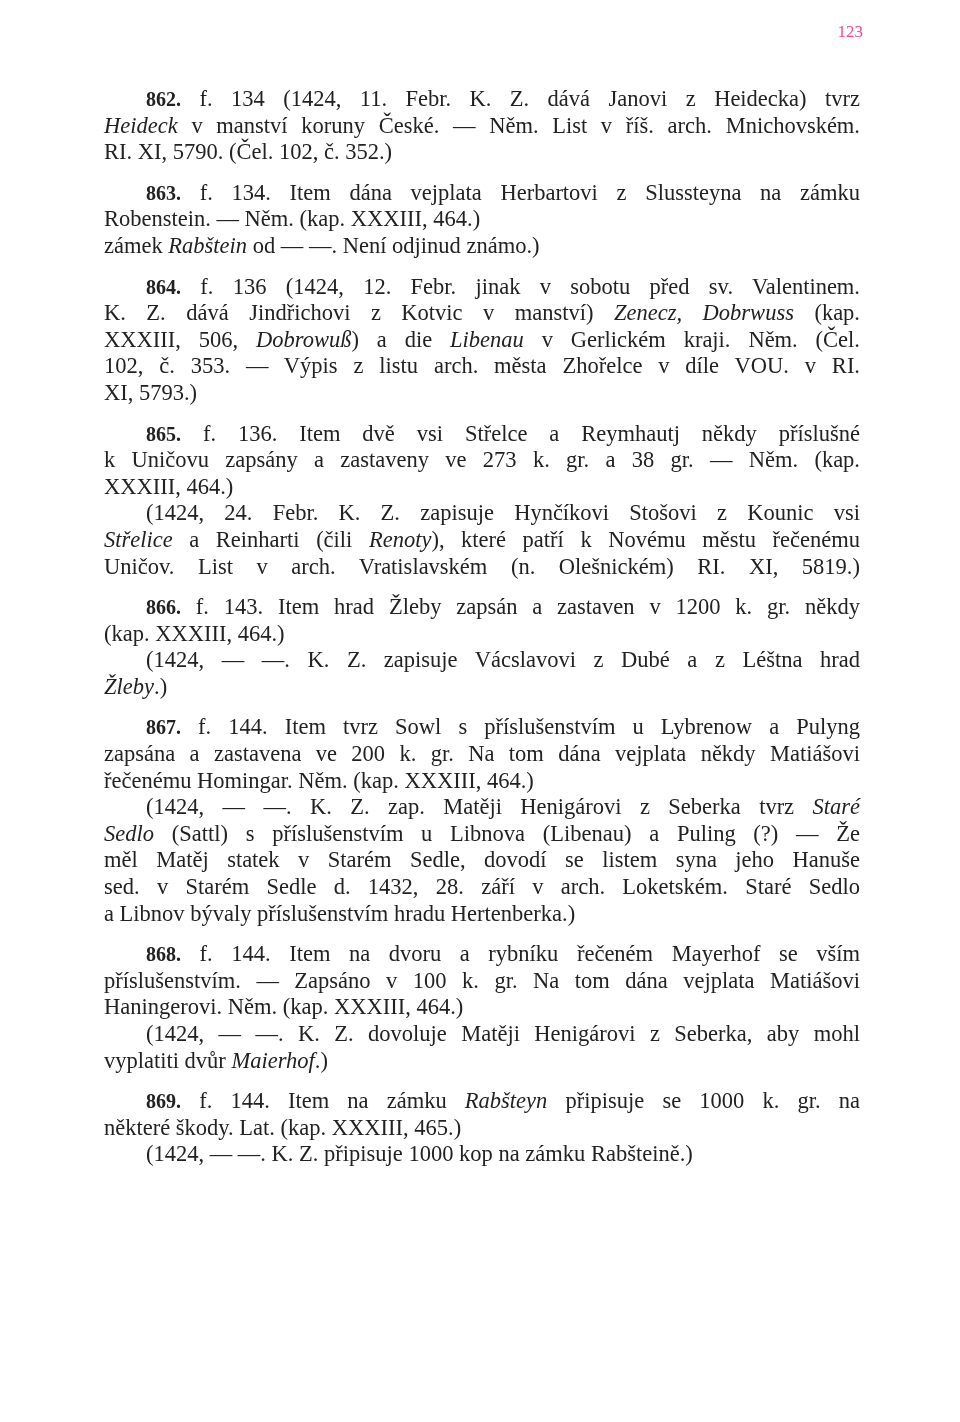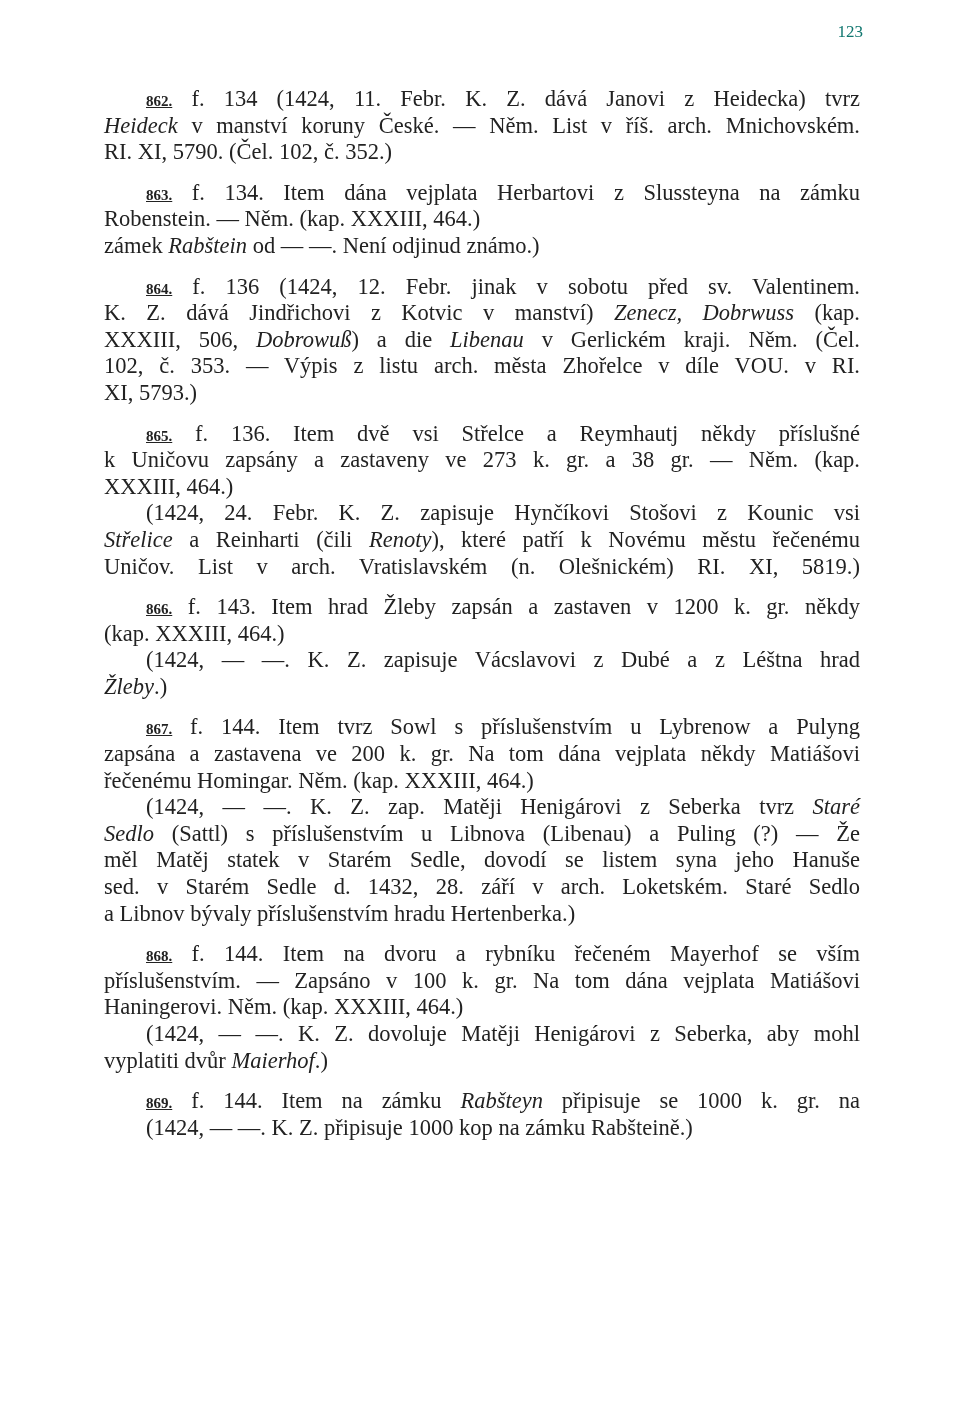--- a/index.html
+++ b/index.html
@@ -3,35 +3,35 @@
 <meta charset="utf-8">
 <style>
   html, body { margin: 0; padding: 0; background: #ffffff; }
   body {
     width: 960px; height: 1422px; position: relative; overflow: hidden;
     font-family: "Liberation Serif", "DejaVu Serif", serif;
     color: #222222;
   }
   .page-number {
     position: absolute; top: 22px; right: 97px;
-    font-size: 17px; color: #0f766e;
+    font-size: 17px; color: #ec4899;
   }
   .text-block {
     position: absolute; left: 104px; width: 756px; top: 72px;
   }
   .line {
     font-size: 22.5px; line-height: 26.6px; height: 26.6px;
     white-space: nowrap;
     text-align: justify; text-align-last: justify;
   }
   .line.last { text-align-last: left; }
   .line.indent { padding-left: 42px; }
   .para { margin-bottom: 0; }
   .para.gap { margin-top: 14px; }
-  .num { font-weight: bold; font-size: 15px; text-decoration: underline; }
+  .num { font-weight: bold; font-size: 20px; }
   .it { font-style: italic; }
   span { display: inline; }
 </style>
 </head>
 <body>
 
 <div class="page-number">123</div>
 <div class="text-block" id="text-block">
     <div class="para gap">
       <div class="line indent"><span class="num">862.</span><span> f. 134 (1424, 11. Febr. K. Z. dává Janovi z Heidecka) tvrz</span></div>
@@ -76,15 +76,16 @@
     </div>
     <div class="para gap">
       <div class="line indent"><span class="num">868.</span><span> f. 144. Item na dvoru a rybníku řečeném Mayerhof se vším</span></div>
       <div class="line"><span>příslušenstvím. — Zapsáno v 100 k. gr. Na tom dána vejplata Matiášovi</span></div>
       <div class="line last"><span>Haningerovi. Něm. (kap. XXXIII, 464.)</span></div>
       <div class="line indent"><span>(1424, — —. K. Z. dovoluje Matěji Henigárovi z Seberka, aby mohl</span></div>
       <div class="line last"><span>vyplatiti dvůr </span><span class="it">Maierhof</span><span>.)</span></div>
     </div>
     <div class="para gap">
       <div class="line indent"><span class="num">869.</span><span> f. 144. Item na zámku </span><span class="it">Rabšteyn</span><span> připisuje se 1000 k. gr. na</span></div>
+      <div class="line last"><span>některé škody. Lat. (kap. XXXIII, 465.)</span></div>
       <div class="line indent last"><span>(1424, — —. K. Z. připisuje 1000 kop na zámku Rabšteině.)</span></div>
     </div>
   </div>
 
 </body></html>

